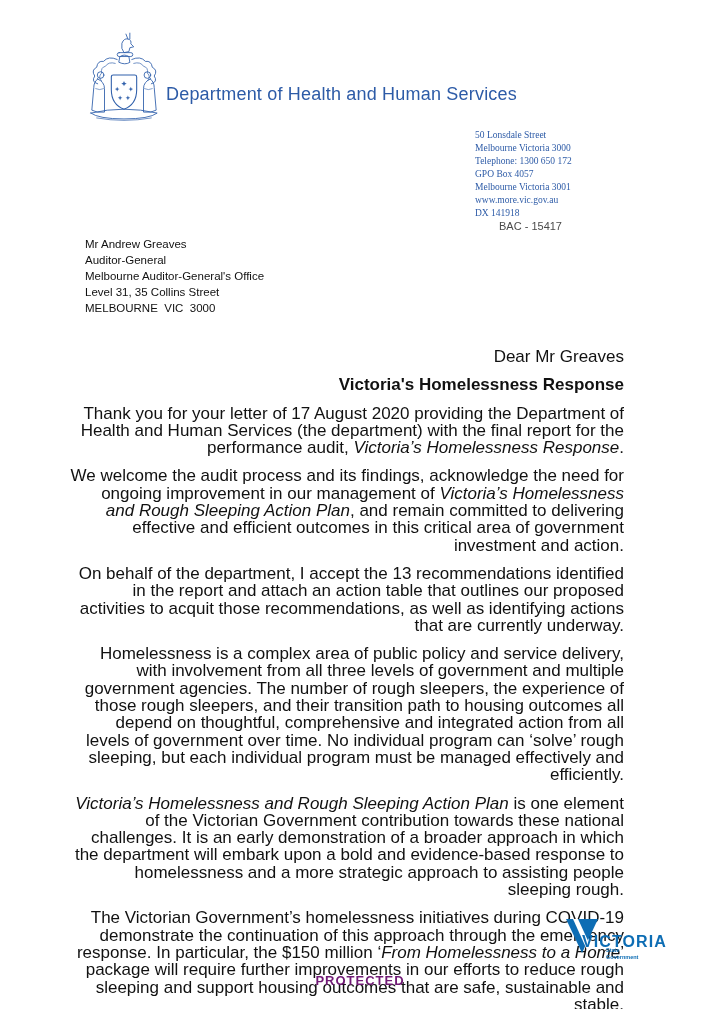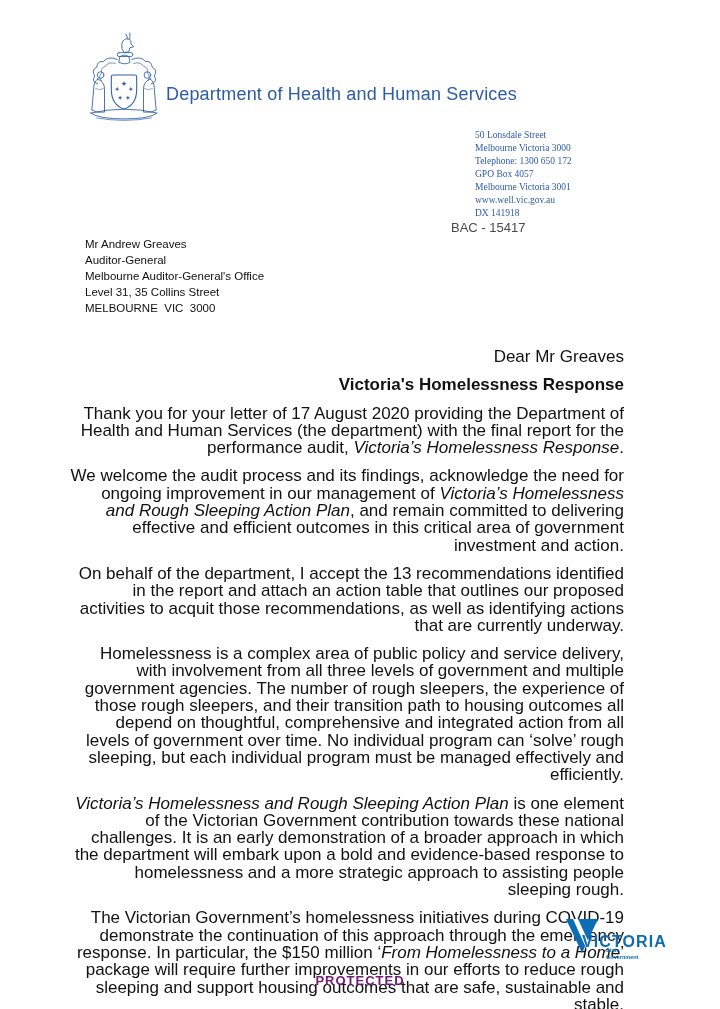--- a/index.html
+++ b/index.html
@@ -35,24 +35,24 @@
     position: absolute;
     left: 475px;
     top: 129px;
     color: #2d5ba7;
     font-size: 9.5px;
     line-height: 13px;
   }
   .contact-line { white-space: nowrap; font-family: Liberation Serif, serif; }
   .reference {
     position: absolute;
-    left: 451px;
+    left: 499px;
     top: 220px;
     color: #4a4a4a;
-    font-size: 13px;
+    font-size: 11px;
   }
   
   .recipient-block {
     position: absolute;
     left: 85px;
     top: 236px;
     color: #111111;
     font-size: 11.5px;
     line-height: 16px;
   }
@@ -160,21 +160,21 @@
   </svg>
 
   <div class="org-title">Department of Health and Human Services</div>
 
   <div class="contact-block">
       <div class="contact-line">50 Lonsdale Street</div>
       <div class="contact-line">Melbourne Victoria 3000</div>
       <div class="contact-line">Telephone: 1300 650 172</div>
       <div class="contact-line">GPO Box 4057</div>
       <div class="contact-line">Melbourne Victoria 3001</div>
-      <div class="contact-line">www.well.vic.gov.au</div>
+      <div class="contact-line">www.more.vic.gov.au</div>
       <div class="contact-line">DX 141918</div>
     </div>
 
   <div class="reference">BAC - 15417</div>
 
   <div class="recipient-block">
       <div class="recipient-line">Mr Andrew Greaves</div>
       <div class="recipient-line">Auditor-General</div>
       <div class="recipient-line">Melbourne Auditor-General's Office</div>
       <div class="recipient-line">Level 31, 35 Collins Street</div>

